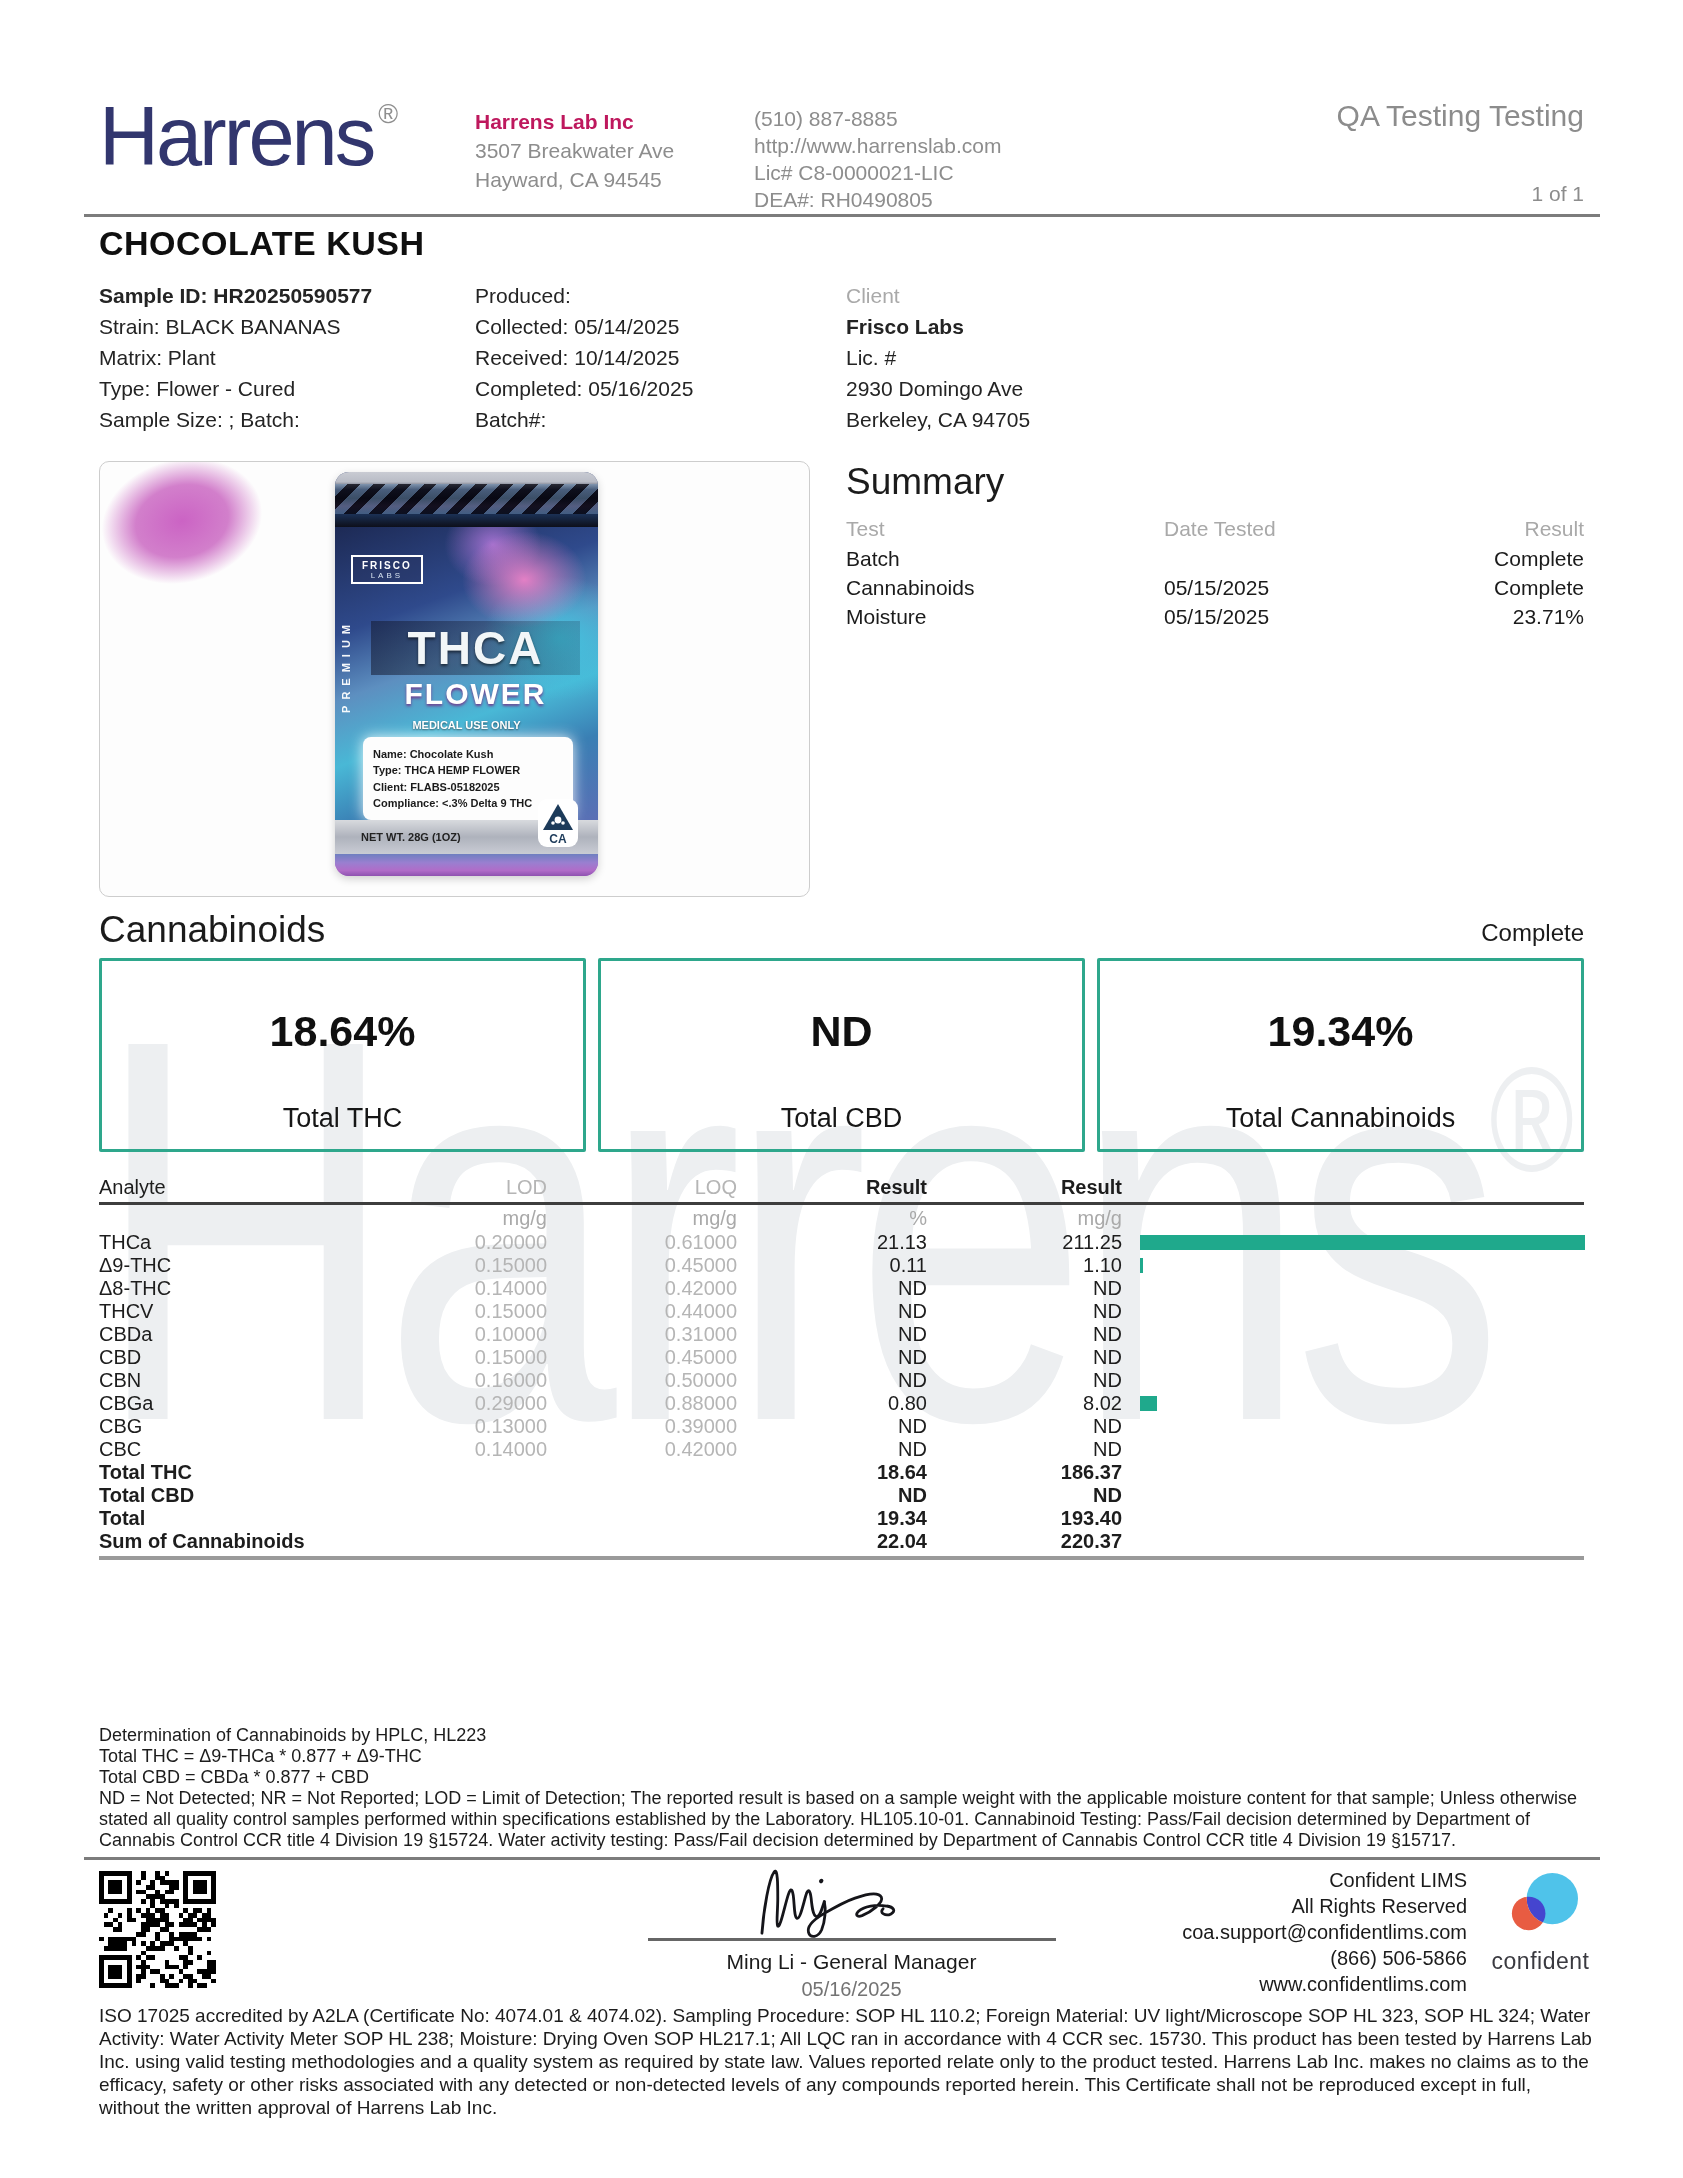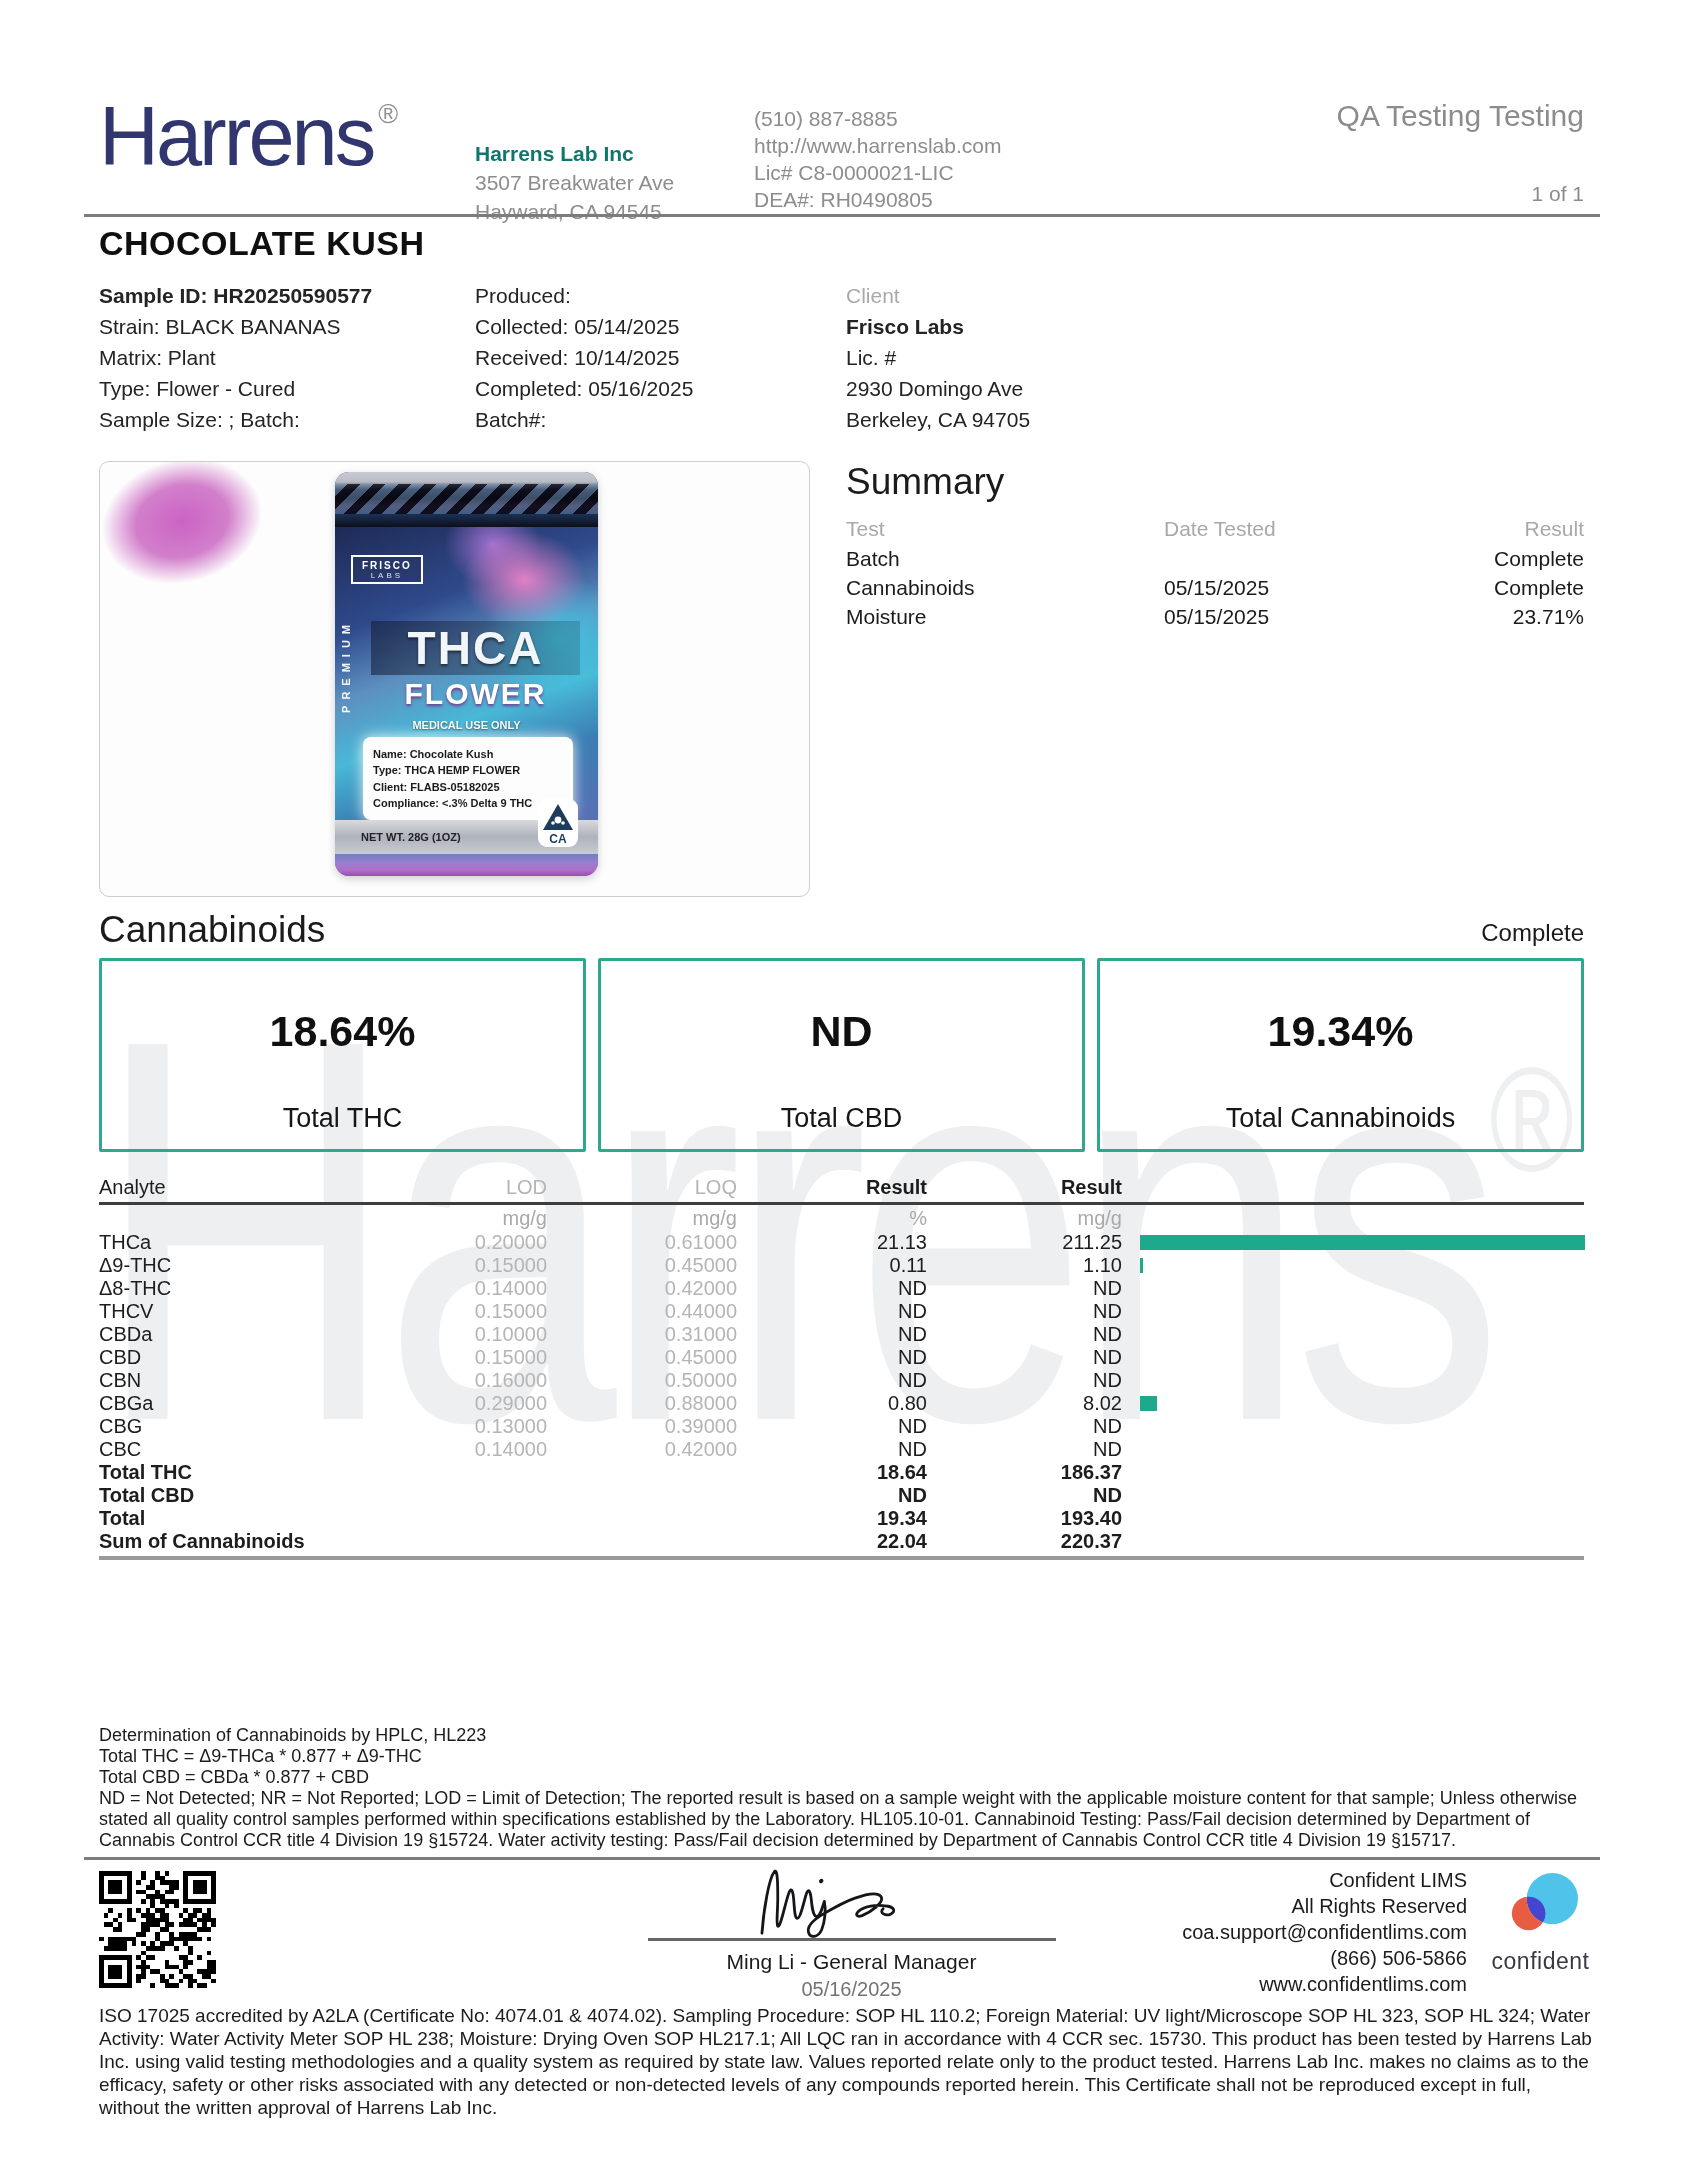--- a/index.html
+++ b/index.html
@@ -11,21 +11,21 @@
   .watermark{position:absolute;left:94px;top:985px;z-index:0;font-size:545px;line-height:0.9;
              color:#edeff1;letter-spacing:-18px;white-space:nowrap;
              transform:scaleX(0.77);transform-origin:left top;font-weight:400;user-select:none;}
   .wm-reg{font-size:149px;letter-spacing:0;position:relative;top:-248px;}
 
   
   .logo-row{position:absolute;left:99px;top:95px;display:flex;}
   .logo-text{font-size:83px;line-height:1;color:#32366e;letter-spacing:-3px;font-weight:500;}
   .logo-reg{font-size:27px;color:#8f8f8f;margin-left:5px;margin-top:4px;}
   .lab-col{position:absolute;left:475px;top:107px;font-size:21px;line-height:29px;color:#8d8d8d;}
-  .lab-col .lab-name{color:#0f766e;font-weight:700;margin-top:32px;}
+  .lab-col .lab-name{color:#be185d;font-weight:700;}
   .contact-col{position:absolute;left:754px;top:105px;font-size:21px;line-height:27px;color:#8d8d8d;}
   .report-type{position:absolute;right:99px;top:99px;font-size:30px;color:#8c8c8c;}
   .page-num{position:absolute;right:99px;top:182px;font-size:21px;color:#8c8c8c;}
   .hr{position:absolute;left:84px;width:1516px;height:3px;background:#7c7c7c;}
   .hr1{top:214px;}
   .hr2{top:1857px;}
 
   .product-title{position:absolute;left:99px;top:224px;font-size:34px;font-weight:700;color:#0f0f0f;letter-spacing:0.5px;}
 
   

